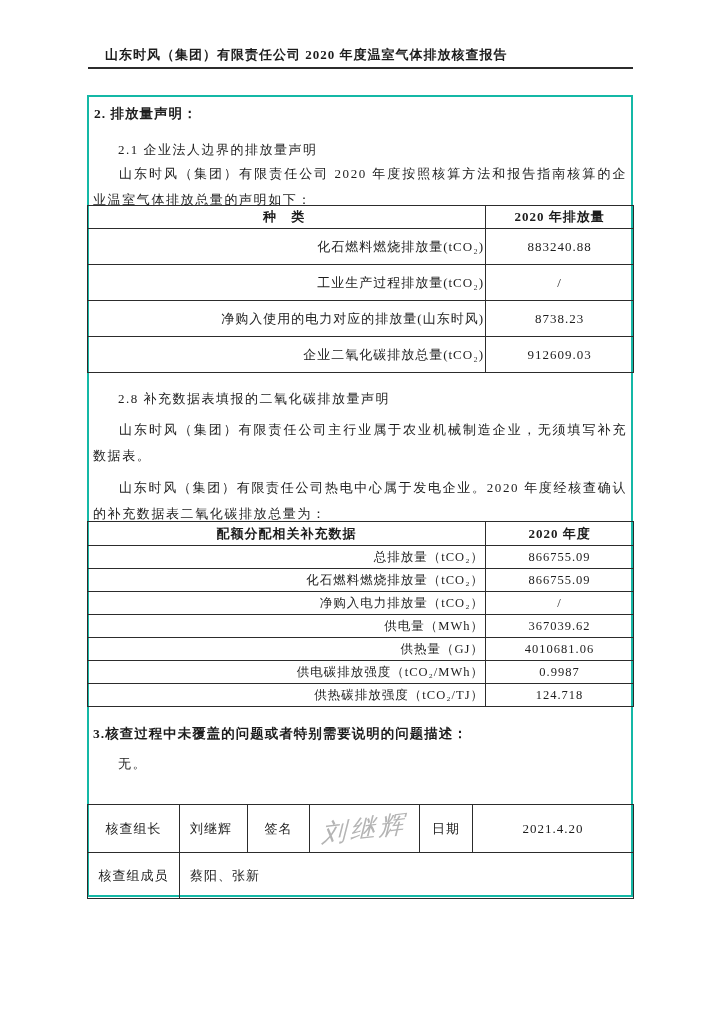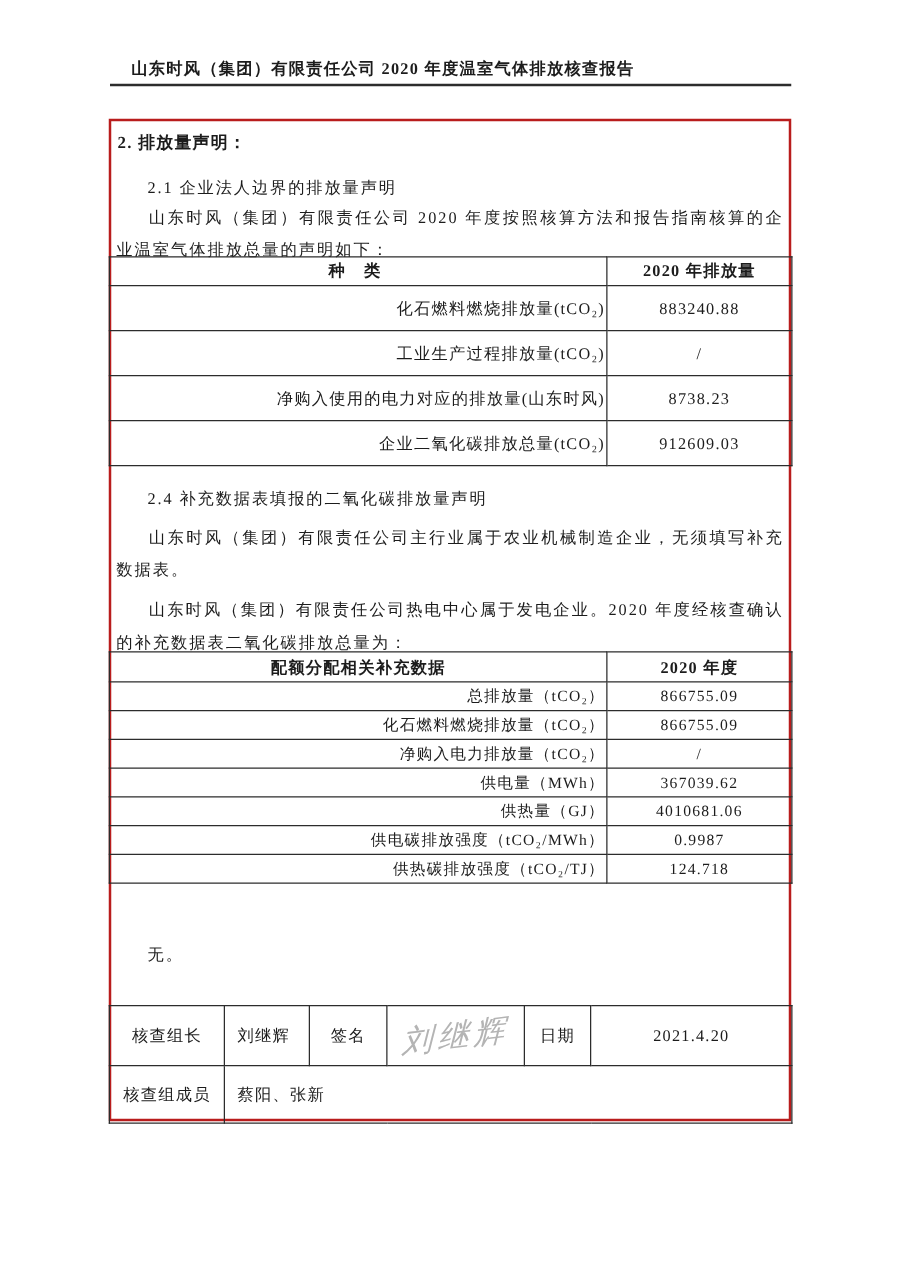--- a/index.html
+++ b/index.html
@@ -11,21 +11,21 @@
   .hdr-title{
     position:absolute;left:105px;top:46px;
     font-size:13px;font-weight:bold;letter-spacing:1px;white-space:nowrap;
   }
   .hdr-rule{
     position:absolute;left:88px;top:67px;width:545px;height:0;
     border-top:2px solid #2c2c2c;
   }
   .outer-box{
     position:absolute;left:87px;top:95px;width:546px;height:802px;
-    border:2px solid #b91c1c;box-sizing:border-box;
+    border:2px solid #14b8a6;box-sizing:border-box;
   }
   .sec-heading{position:absolute;left:5px;font-size:13.5px;font-weight:bold;letter-spacing:1px;white-space:nowrap;}
   .sub-heading{position:absolute;left:29px;font-size:13px;letter-spacing:1.5px;white-space:nowrap;}
   .para{
     position:absolute;left:4px;right:4px;font-size:13px;line-height:26px;
     text-align:justify;text-indent:2em;letter-spacing:1.6px;
   }
   table{border-collapse:collapse;table-layout:fixed;}
   .data-table{position:absolute;left:-2px;width:546px;}
   .data-table th,.data-table td{
@@ -90,21 +90,21 @@
       <td class="lbl-cell">净购入使用的电力对应的排放量(山东时风)</td>
       <td class="val-cell">8738.23</td>
     </tr>
     <tr>
       <td class="lbl-cell">企业二氧化碳排放总量(tCO₂)</td>
       <td class="val-cell">912609.03</td>
     </tr>
   </tbody>
     </table>
 
-  <div class="sub-heading" style="top:293px;">2.4 补充数据表填报的二氧化碳排放量声明</div>
+  <div class="sub-heading" style="top:293px;">2.8 补充数据表填报的二氧化碳排放量声明</div>
   <div class="para" style="top:320px;">山东时风（集团）有限责任公司主行业属于农业机械制造企业，无须填写补充数据表。</div>
   <div class="para" style="top:378px;">山东时风（集团）有限责任公司热电中心属于发电企业。2020 年度经核查确认的补充数据表二氧化碳排放总量为：</div>
 
   <table id="table2" class="data-table">
     <colgroup>
         <col style="width:398px">
         <col style="width:148px">
       </colgroup>
     <tbody>
         <tr>
@@ -135,20 +135,21 @@
       <td class="lbl-cell">供电碳排放强度（tCO₂/MWh）</td>
       <td class="val-cell">0.9987</td>
     </tr>
     <tr>
       <td class="lbl-cell">供热碳排放强度（tCO₂/TJ）</td>
       <td class="val-cell">124.718</td>
     </tr>
   </tbody>
     </table>
 
+  <div class="sec-heading" style="top:628px;left:4px;">3.核查过程中未覆盖的问题或者特别需要说明的问题描述：</div>
   <div class="plain" style="top:658px;left:29px;">无。</div>
 
   <table id="sign-table">
     <colgroup>
       <col style="width:92px">
         <col style="width:68px">
         <col style="width:62px">
       <col style="width:110px">
         <col style="width:53px">
         <col style="width:161px">

